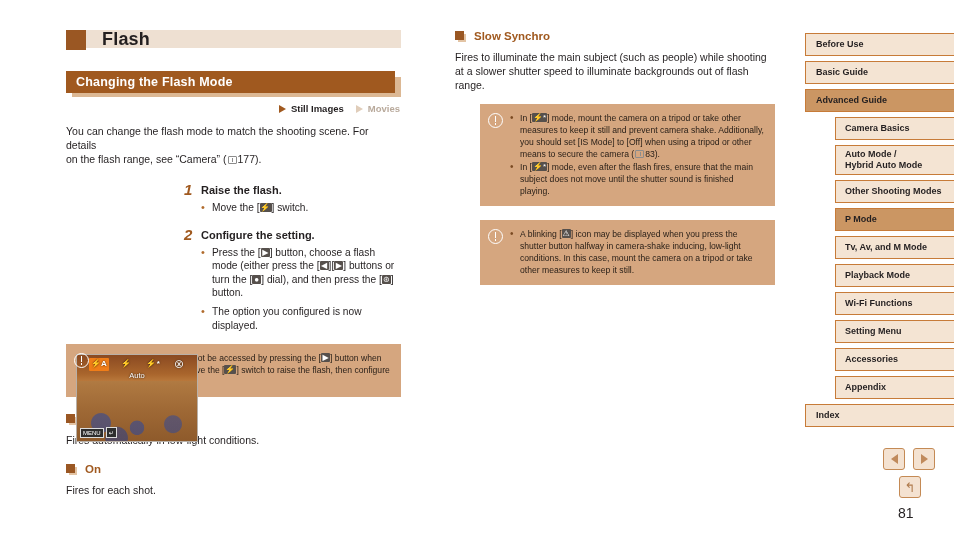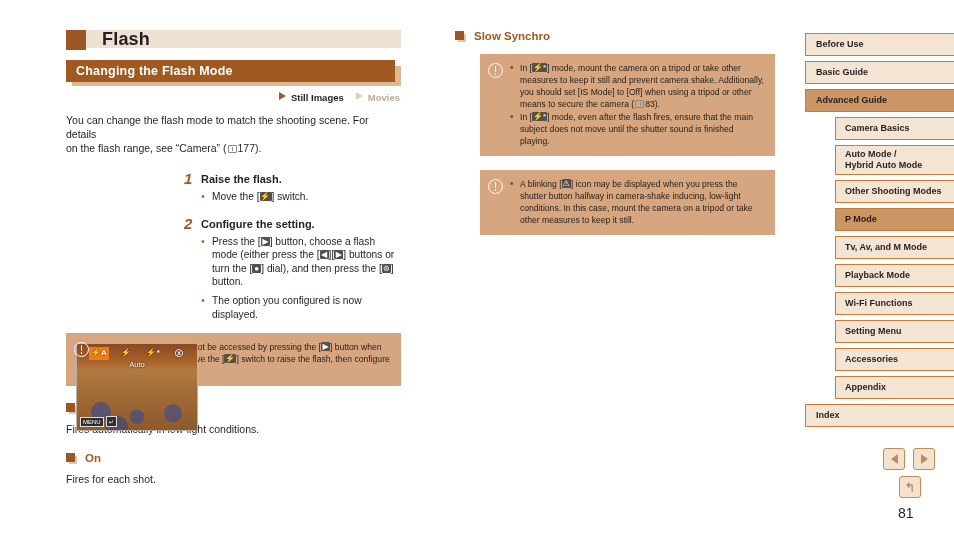--- a/index.html
+++ b/index.html
@@ -37,21 +37,21 @@
   }
   .chapter-title {
     font-size: 18px;
     font-weight: bold;
     color: #231f20;
     margin-left: 36px;
     letter-spacing: .2px;
   }
 
   
-  .section-bar-wrap { position: relative; margin-top: 12px; height: 18px; }
+  .section-bar-wrap { position: relative; margin-top: 23px; height: 18px; }
   .section-bar-shadow {
     position: absolute; left: 6px; top: 6px;
     width: 329px; height: 20px;
     background: #dcb894;
   }
   .section-bar {
     position: absolute; left: 0; top: 0;
     width: 329px; height: 22px;
     background: #a0591f;
     display: flex; align-items: center;
@@ -59,21 +59,21 @@
   .section-bar span {
     color: #ffffff; font-size: 12.5px; font-weight: bold;
     margin-left: 10px; letter-spacing: .2px;
   }
 
   
   .media-tags {
     display: flex; justify-content: flex-end; align-items: center;
     gap: 12px; margin-top: 14px; padding-right: 1px;
   }
-  .media-tag { display: flex; align-items: flex-start; gap: 5px; font-size: 9.5px; font-weight: bold; }
+  .media-tag { display: flex; align-items: center; gap: 5px; font-size: 9.5px; font-weight: bold; }
   .tri { width: 0; height: 0; border-left: 7px solid #a0591f;
          border-top: 4.5px solid transparent; border-bottom: 4.5px solid transparent; }
   .tri.dim { border-left-color: #e0cdba; }
   .media-tag.on  span { color: #231f20; }
   .media-tag.off span { color: #b9aa9c; }
 
   
   .body-text { font-size: 10.5px; line-height: 14px; margin-top: 10px; color: #231f20; }
 
   
@@ -349,20 +349,21 @@
     </div>
     <div class="sub-body">Fires for each shot.</div>
   </div>
 
   <div class="col-mid">
 
     <div class="subhead" style="margin-top:0;">
       <i class="mark"></i>
       <span class="t">Slow Synchro</span>
     </div>
+    <div class="sub-body">Fires to illuminate the main subject (such as people) while shooting at a slower shutter speed to illuminate backgrounds out of flash range.</div>
 
     <div class="caution" style="margin-top:12px; margin-left:25px;">
       <div class="caution-icon"></div>
       <div class="caution-list">
         <div class="cl-item">
           <span class="dot">•</span>
           <span>In [<span class="btn-gly">⚡*</span>] mode, mount the camera on a tripod or take other measures to keep it still and prevent camera shake. Additionally, you should set [IS Mode] to [Off] when using a tripod or other means to secure the camera (<i class="bookref"></i>83).</span>
         </div>
         <div class="cl-item">
           <span class="dot">•</span>

